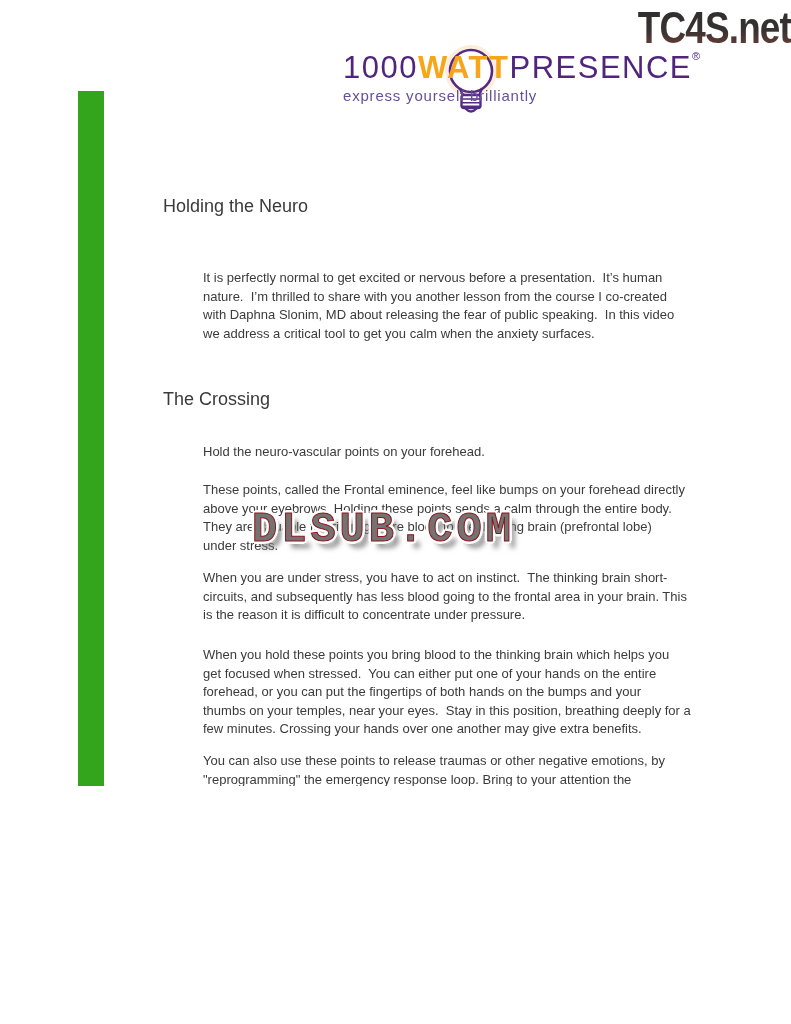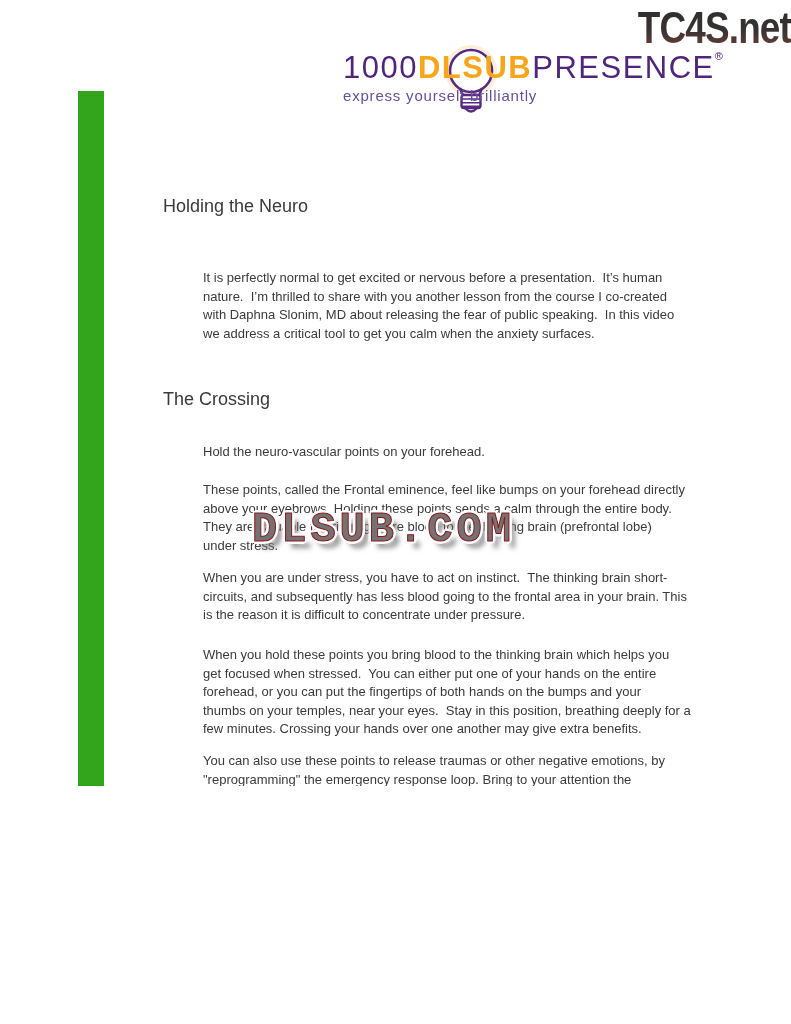--- a/index.html
+++ b/index.html
@@ -105,21 +105,21 @@
 
   <div>
     <svg class="logo-bulb" width="56" height="72" viewBox="0 0 56 72">
       <circle cx="27" cy="27" r="26" fill="#fdeedb"></circle>
       <circle cx="27" cy="27" r="21" fill="#ffffff" stroke="#552b82" stroke-width="2.6"></circle>
       <path d="M16,44 L19,52 M38,44 L35,52" stroke="#552b82" stroke-width="2.4" fill="none"></path>
       <rect x="17.5" y="51" width="19" height="13" rx="2.5" fill="#ffffff" stroke="#552b82" stroke-width="2.4"></rect>
       <path d="M18,55 H36 M18,58.7 H36 M18,62.3 H36" stroke="#552b82" stroke-width="1.6"></path>
       <path d="M21.5,64.5 Q27,70.5 32.5,64.5" fill="none" stroke="#552b82" stroke-width="2.4"></path>
     </svg>
-    <div class="wordmark"><span>1000</span><span class="watt">DLSUB</span><span>PRESENCE</span><span class="reg">®</span></div>
+    <div class="wordmark"><span>1000</span><span class="watt">WATT</span><span>PRESENCE</span><span class="reg">®</span></div>
     <div class="tagline">express yourself brilliantly</div>
   </div>
 
   <div class="vbar green"></div>
   <div class="vbar sq1"></div>
   <div class="vbar sq2"></div>
   <div class="vbar sq3"></div>
   <div class="vbar sq4"></div>
   <div class="vbar sq5"></div>
 

